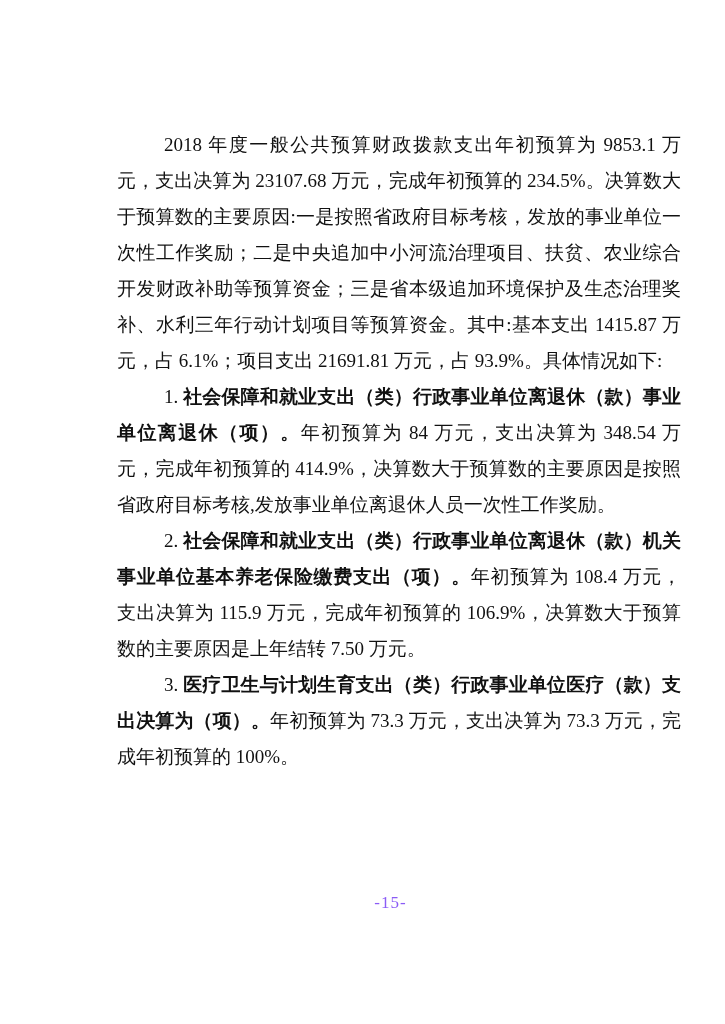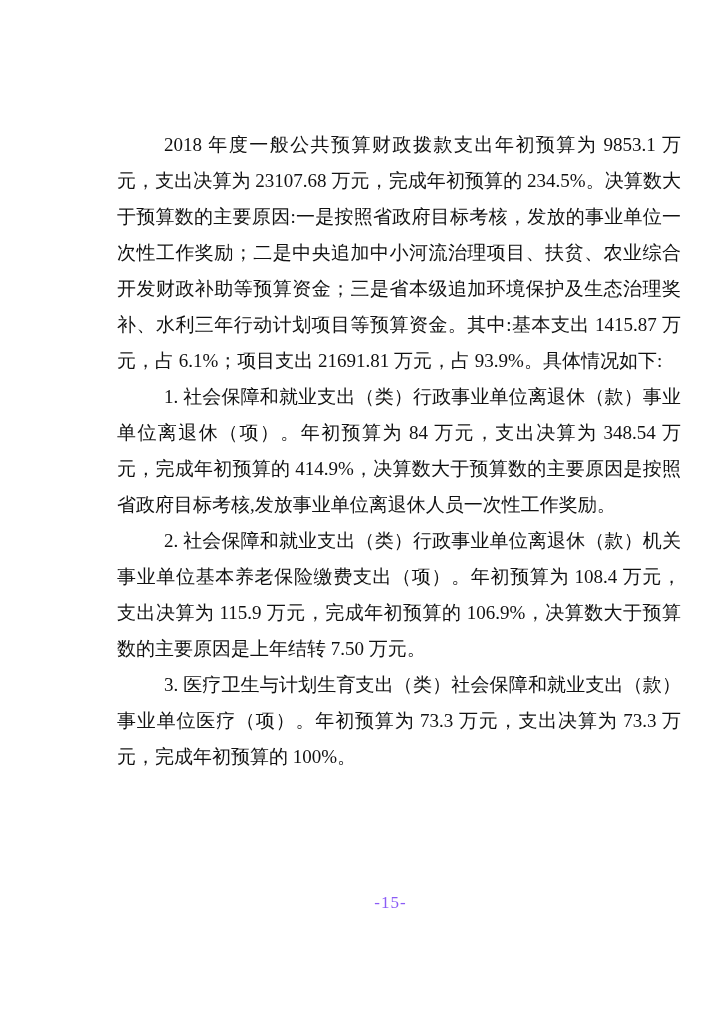--- a/index.html
+++ b/index.html
@@ -27,21 +27,21 @@
     text-align: justify;
     text-justify: inter-ideograph;
     word-break: break-all;
   }
   .content p {
     margin: 0;
     padding: 0;
     text-indent: 47px;
   }
   .item-heading {
-    font-weight: normal;
+    font-weight: bold;
   }
   .item-num {
     font-weight: normal;
   }
   .page-number {
     position: absolute;
     left: 0;
     right: 0;
     top: 893px;
     text-align: center;
@@ -63,21 +63,21 @@
 
     <p>
       <span class="item-num">1. </span><span class="item-heading">社会保障和就业支出（类）行政事业单位离退休（款）事业单位离退休（项）。</span><span>年初预算为 84 万元，支出决算为 348.54 万元，完成年初预算的 414.9%，决算数大于预算数的主要原因是按照省政府目标考核,发放事业单位离退休人员一次性工作奖励。</span>
     </p>
 
     <p>
       <span class="item-num">2. </span><span class="item-heading">社会保障和就业支出（类）行政事业单位离退休（款）机关事业单位基本养老保险缴费支出（项）。</span><span>年初预算为 108.4 万元，支出决算为 115.9 万元，完成年初预算的 106.9%，决算数大于预算数的主要原因是上年结转 7.50 万元。</span>
     </p>
 
     <p>
-      <span class="item-num">3. </span><span class="item-heading">医疗卫生与计划生育支出（类）社会保障和就业支出（款）事业单位医疗（项）。</span><span>年初预算为 73.3 万元，支出决算为 73.3 万元，完成年初预算的 100%。</span>
+      <span class="item-num">3. </span><span class="item-heading">医疗卫生与计划生育支出（类）行政事业单位医疗（款）支出决算为（项）。</span><span>年初预算为 73.3 万元，支出决算为 73.3 万元，完成年初预算的 100%。</span>
     </p>
 
 
   </div>
 
   <div class="page-number">-15-</div>
 
 </div>
 
 </body></html>

